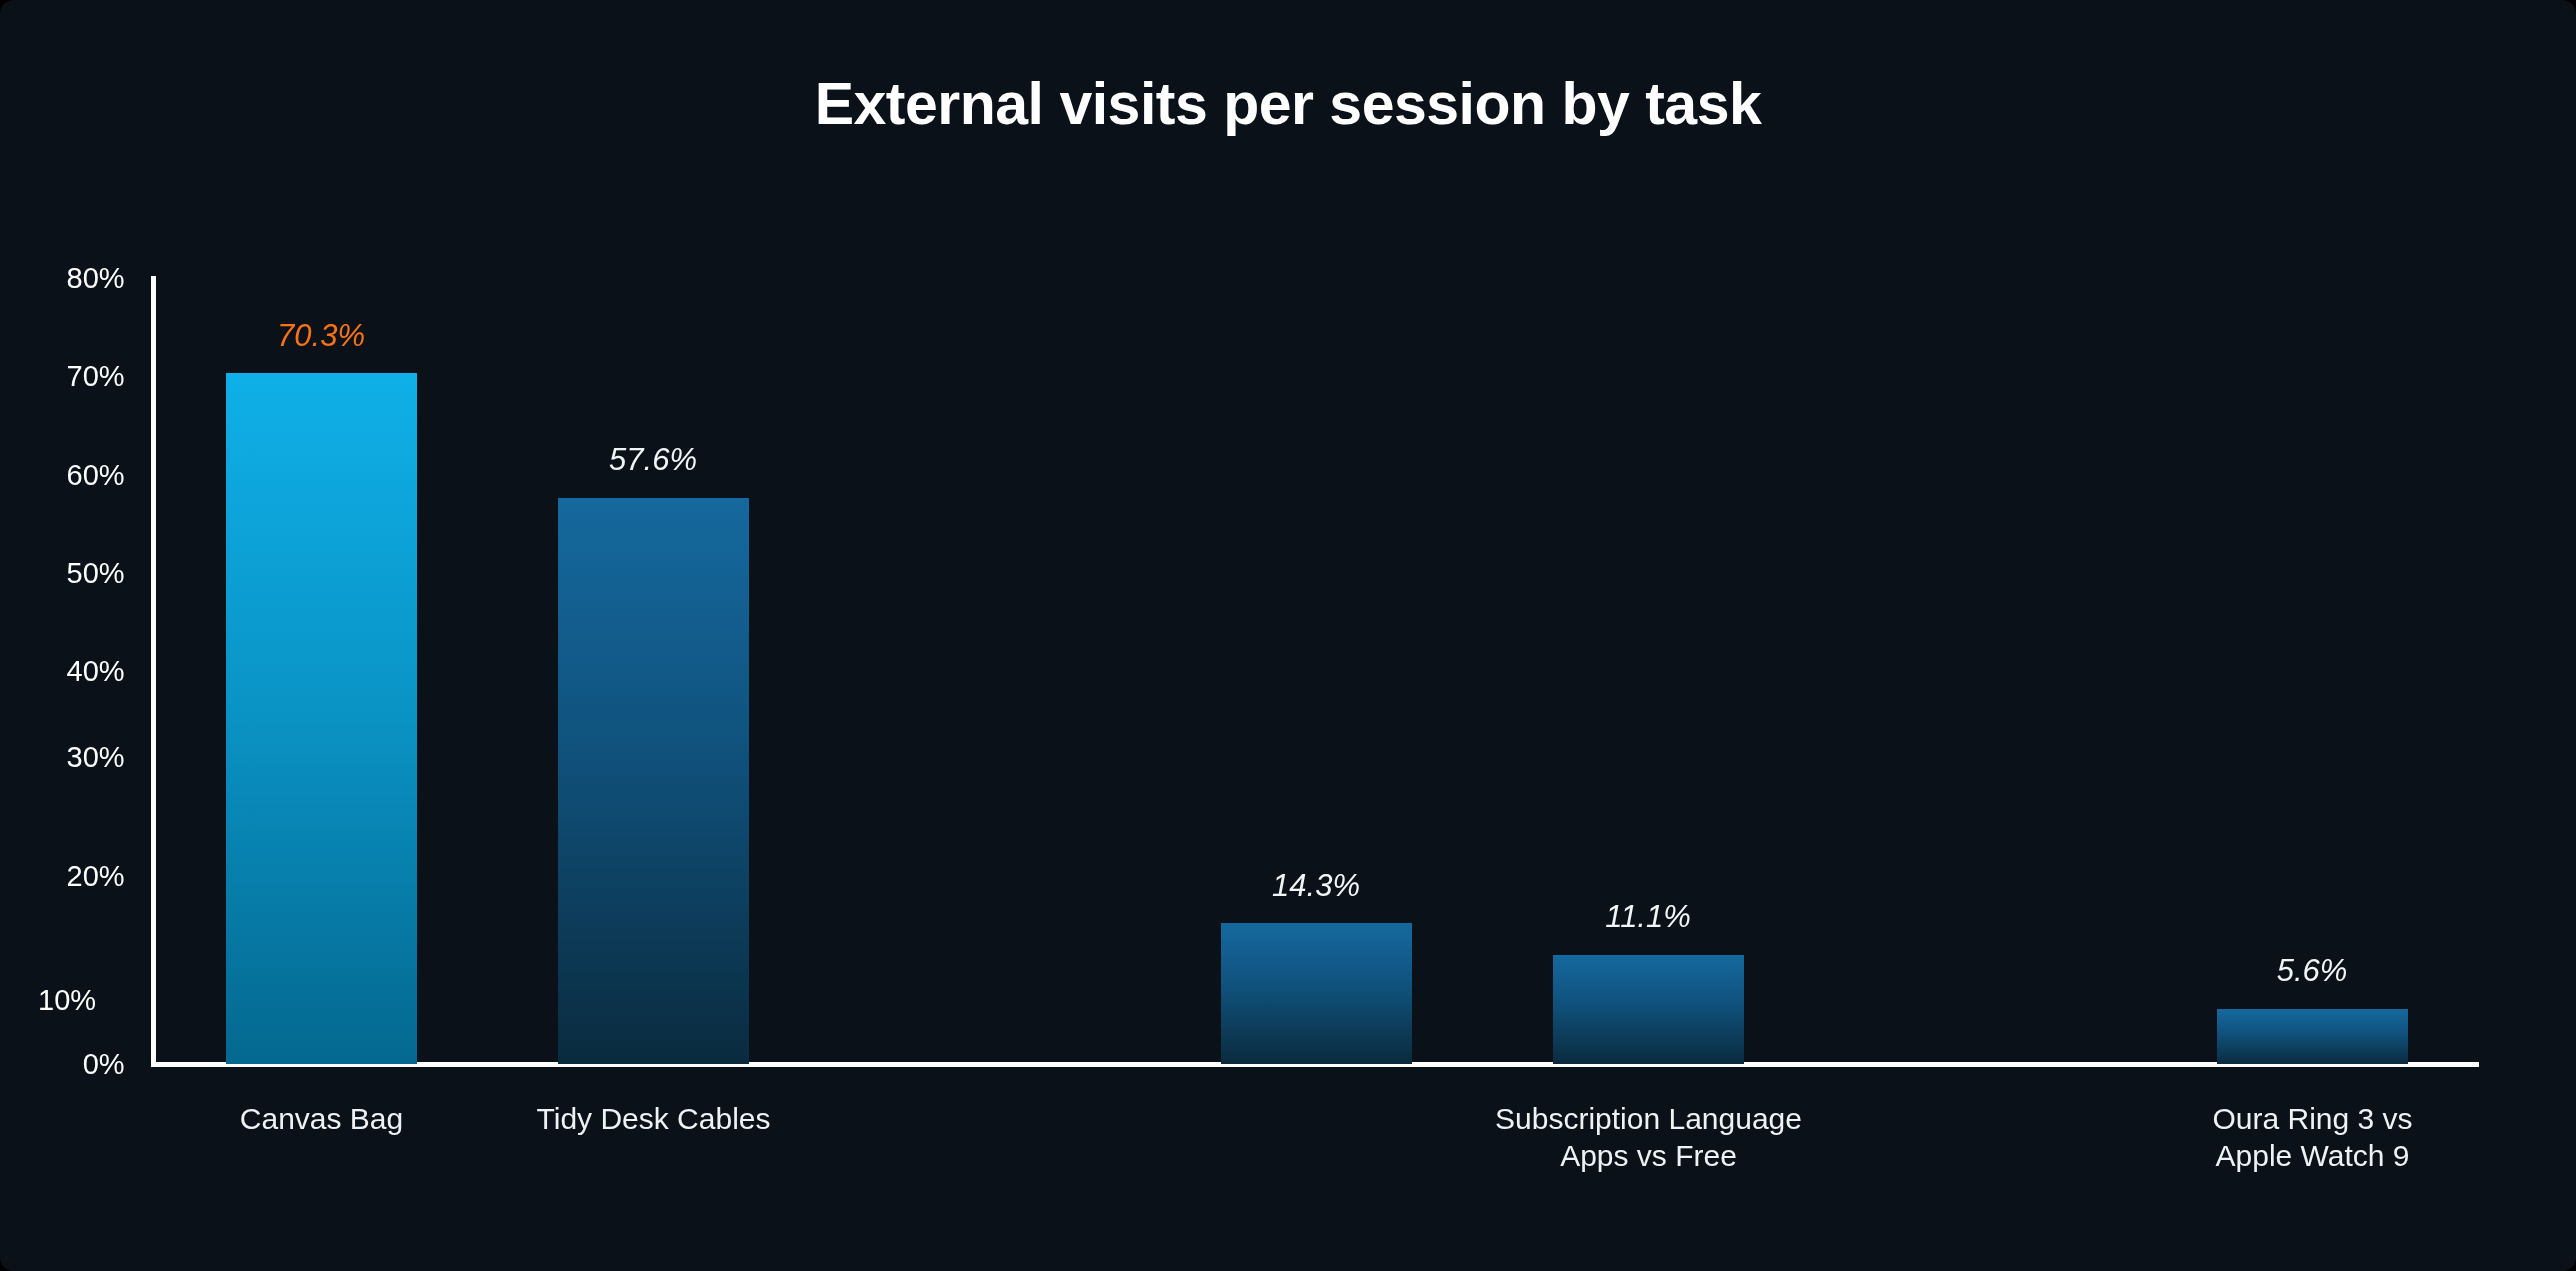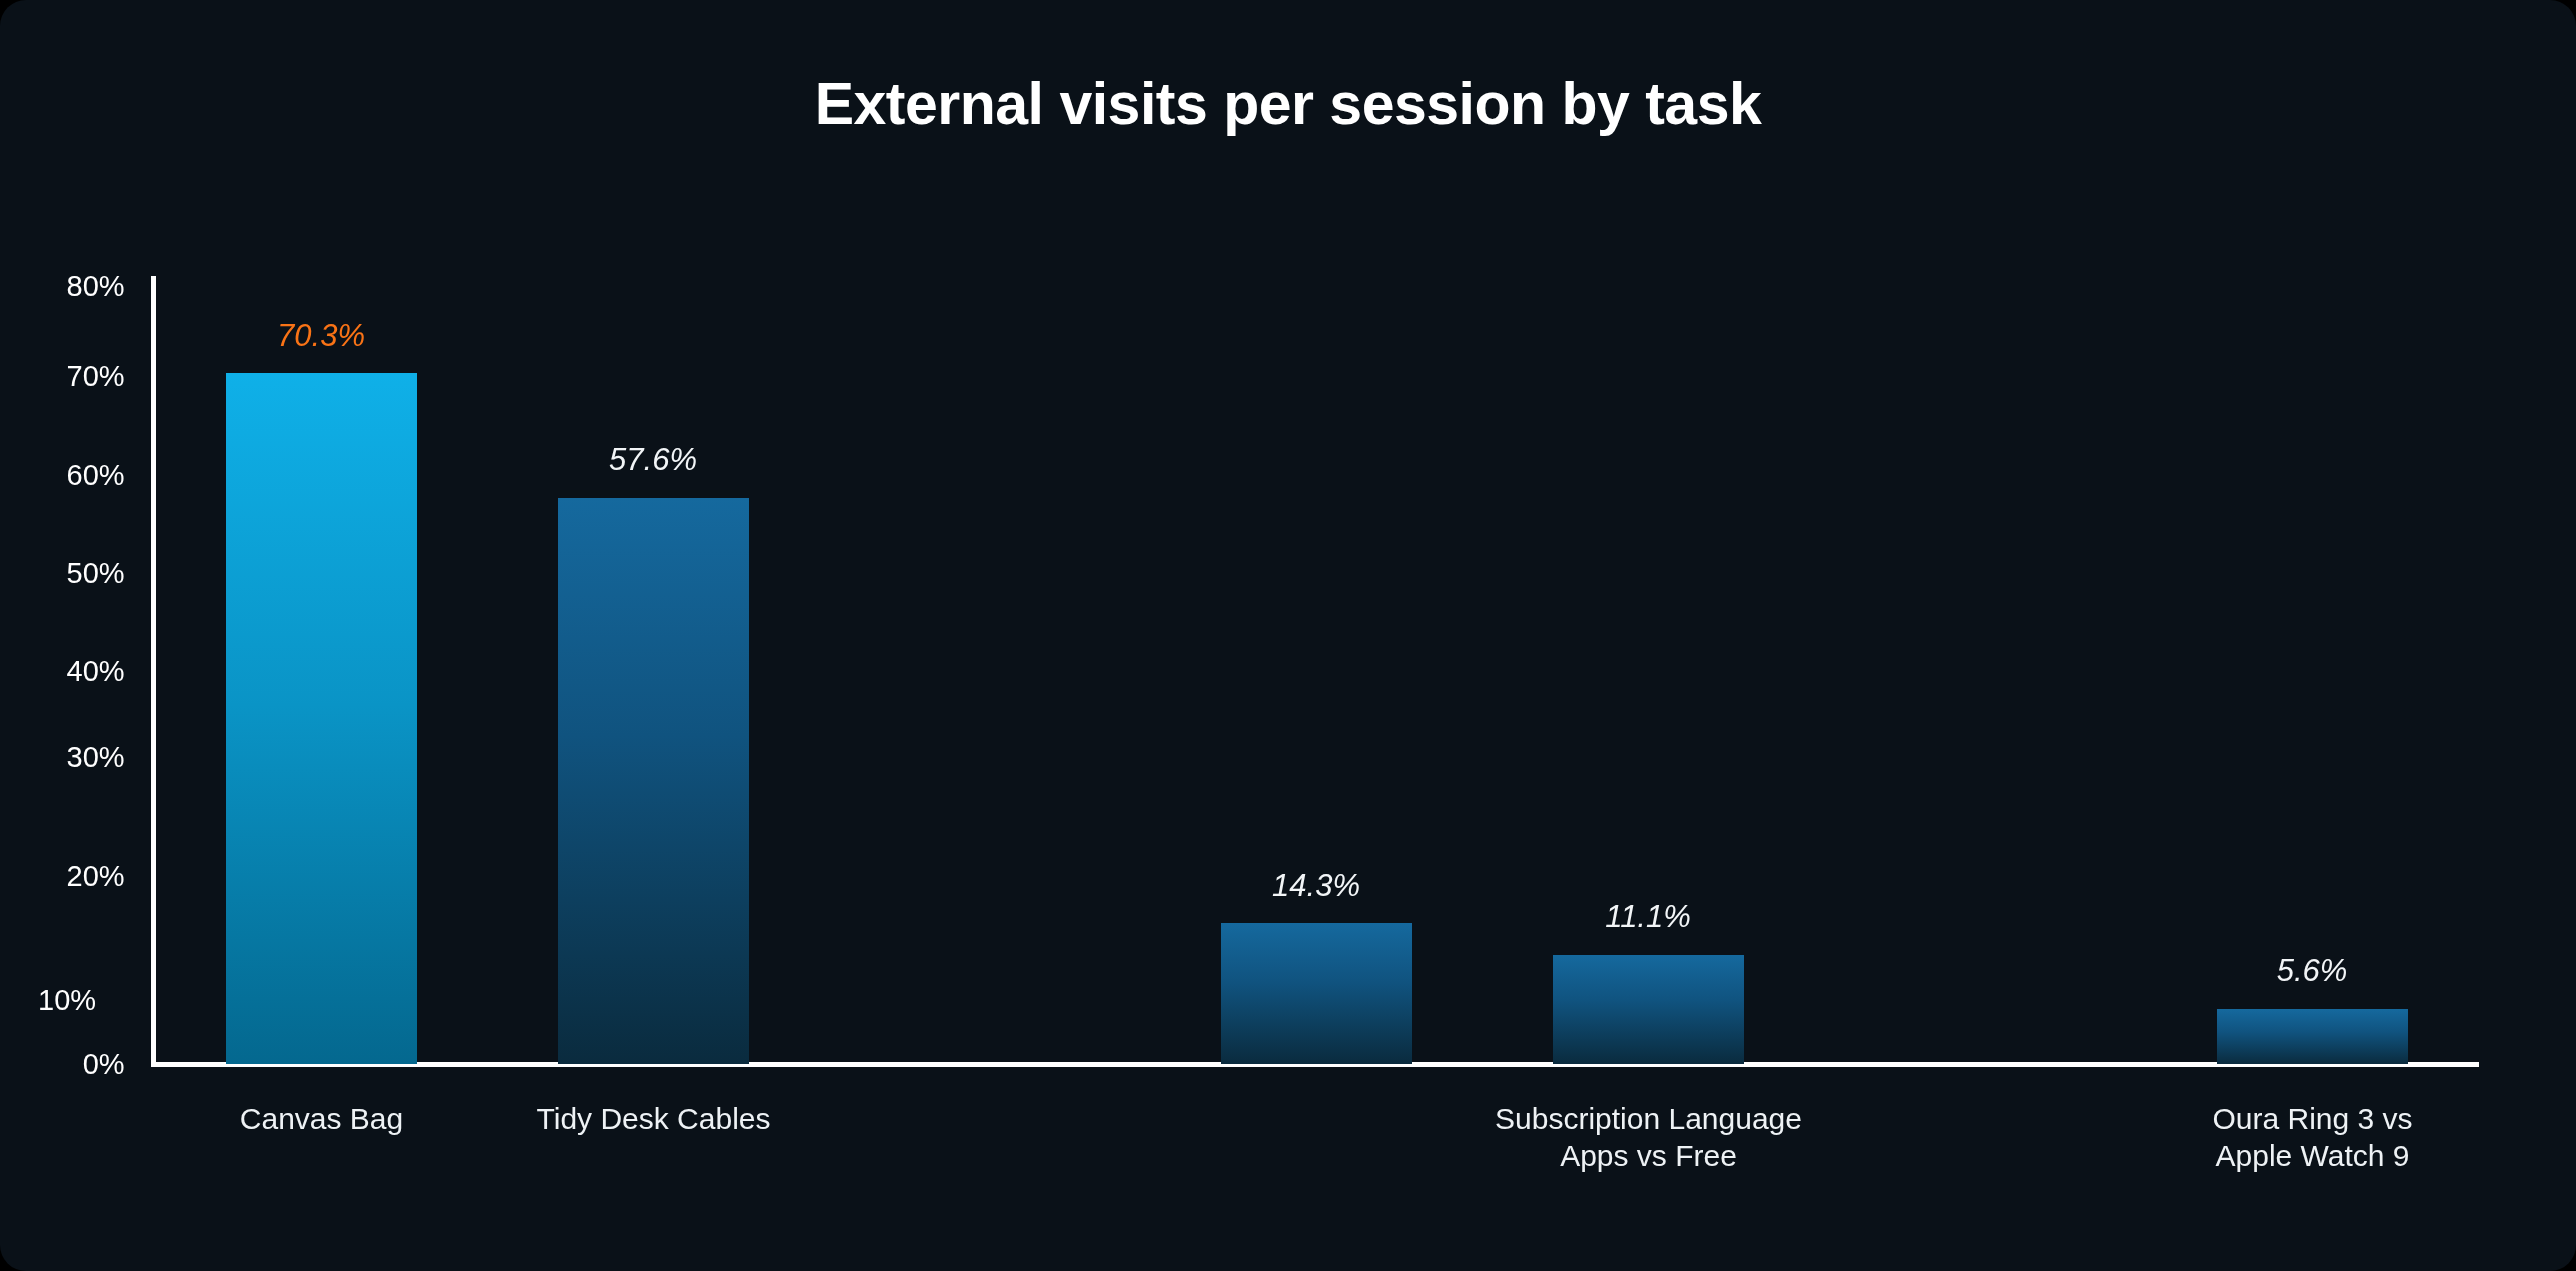--- a/index.html
+++ b/index.html
@@ -14,21 +14,21 @@
     font-family: "Liberation Sans", sans-serif;
   }
 
   #chart-card {
     position: absolute;
     left: 0;
     top: 0;
     width: 2576px;
     height: 1271px;
     background: #0a1118;
-    border-radius: 26px;
+    border-radius: 14px;
     overflow: hidden;
   }
 
   
   #chart-title {
     position: absolute;
     left: 0;
     top: 75px;
     width: 2576px;
     text-align: center;
@@ -133,21 +133,21 @@
   .bar-label span { display: block; }
 </style>
 </head>
 <body>
 
 <div id="chart-card">
 
   <div id="chart-title">External visits per session by task</div>
 
   <div id="y-ticks">
-      <div class="y-tick" style="top: 278px; margin-top: 8px;">80%</div>
+      <div class="y-tick" style="top: 278px;">80%</div>
       <div class="y-tick" style="top: 376px;">70%</div>
       <div class="y-tick" style="top: 475px;">60%</div>
       <div class="y-tick" style="top: 573px;">50%</div>
       <div class="y-tick" style="top: 671px;">40%</div>
       <div class="y-tick" style="top: 746px; margin-top: 11px;">30%</div>
       <div class="y-tick" style="top: 876px;">20%</div>
       <div class="y-tick" style="top: 1000px; text-align: center;">10%</div>
       <div class="y-tick" style="top: 1064px;">0%</div>
     </div>
 

